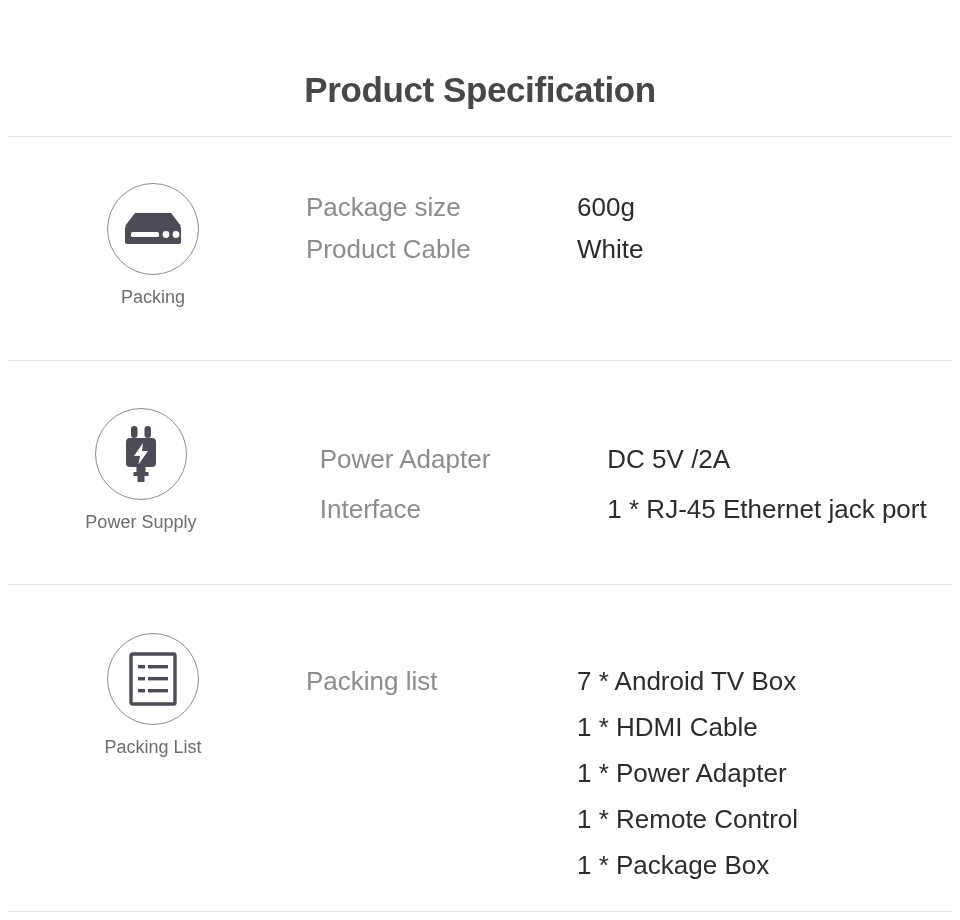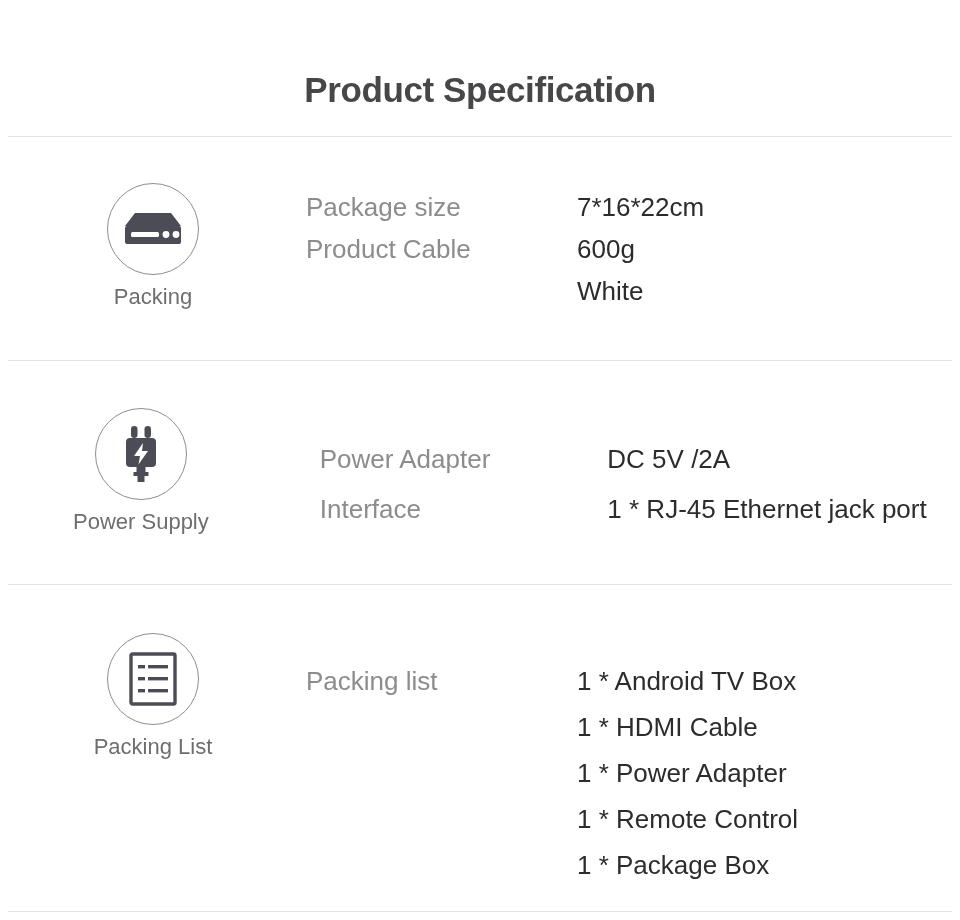--- a/index.html
+++ b/index.html
@@ -77,21 +77,21 @@
     height: 92px;
     border: 1px solid #8e8e90;
     border-radius: 50%;
     box-sizing: border-box;
     display: flex;
     align-items: center;
     justify-content: center;
   }
   .icon-caption {
     margin-top: 10px;
-    font-size: 22px;
+    font-size: 18px;
     color: #6e6e70;
     line-height: 24px;
     white-space: nowrap;
   }
 
   .row-packing .icon-col     { padding-top: 46px; }
   .row-power .icon-col       { padding-top: 47px; }
   .row-packinglist .icon-col { padding-top: 48px; }
 
   
@@ -144,21 +144,20 @@
       </div>
       <div class="icon-caption">Packing</div>
     </div>
 
     <div class="spec-col label-col">
       <div class="spec-line">Package size</div>
       <div class="spec-line">Product Cable</div>
     </div>
 
     <div class="spec-col value-col">
-      <div class="spec-line">7*16*22cm</div>
       <div class="spec-line">600g</div>
       <div class="spec-line">White</div>
     </div>
   </div>
 
   <div class="divider d2"></div>
 
   <div class="row row-power">
     <div class="icon-col">
       <div class="icon-circle">
@@ -202,21 +201,21 @@
         </svg>
       </div>
       <div class="icon-caption">Packing List</div>
     </div>
 
     <div class="spec-col label-col">
       <div class="spec-line">Packing list</div>
     </div>
 
     <div class="spec-col value-col">
-      <div class="spec-line">1 * Android TV Box</div>
+      <div class="spec-line">7 * Android TV Box</div>
       <div class="spec-line">1 * HDMI Cable</div>
       <div class="spec-line">1 * Power Adapter</div>
       <div class="spec-line">1 * Remote Control</div>
       <div class="spec-line">1 * Package Box</div>
     </div>
   </div>
 
   <div class="divider d4"></div>
 
 </div>

